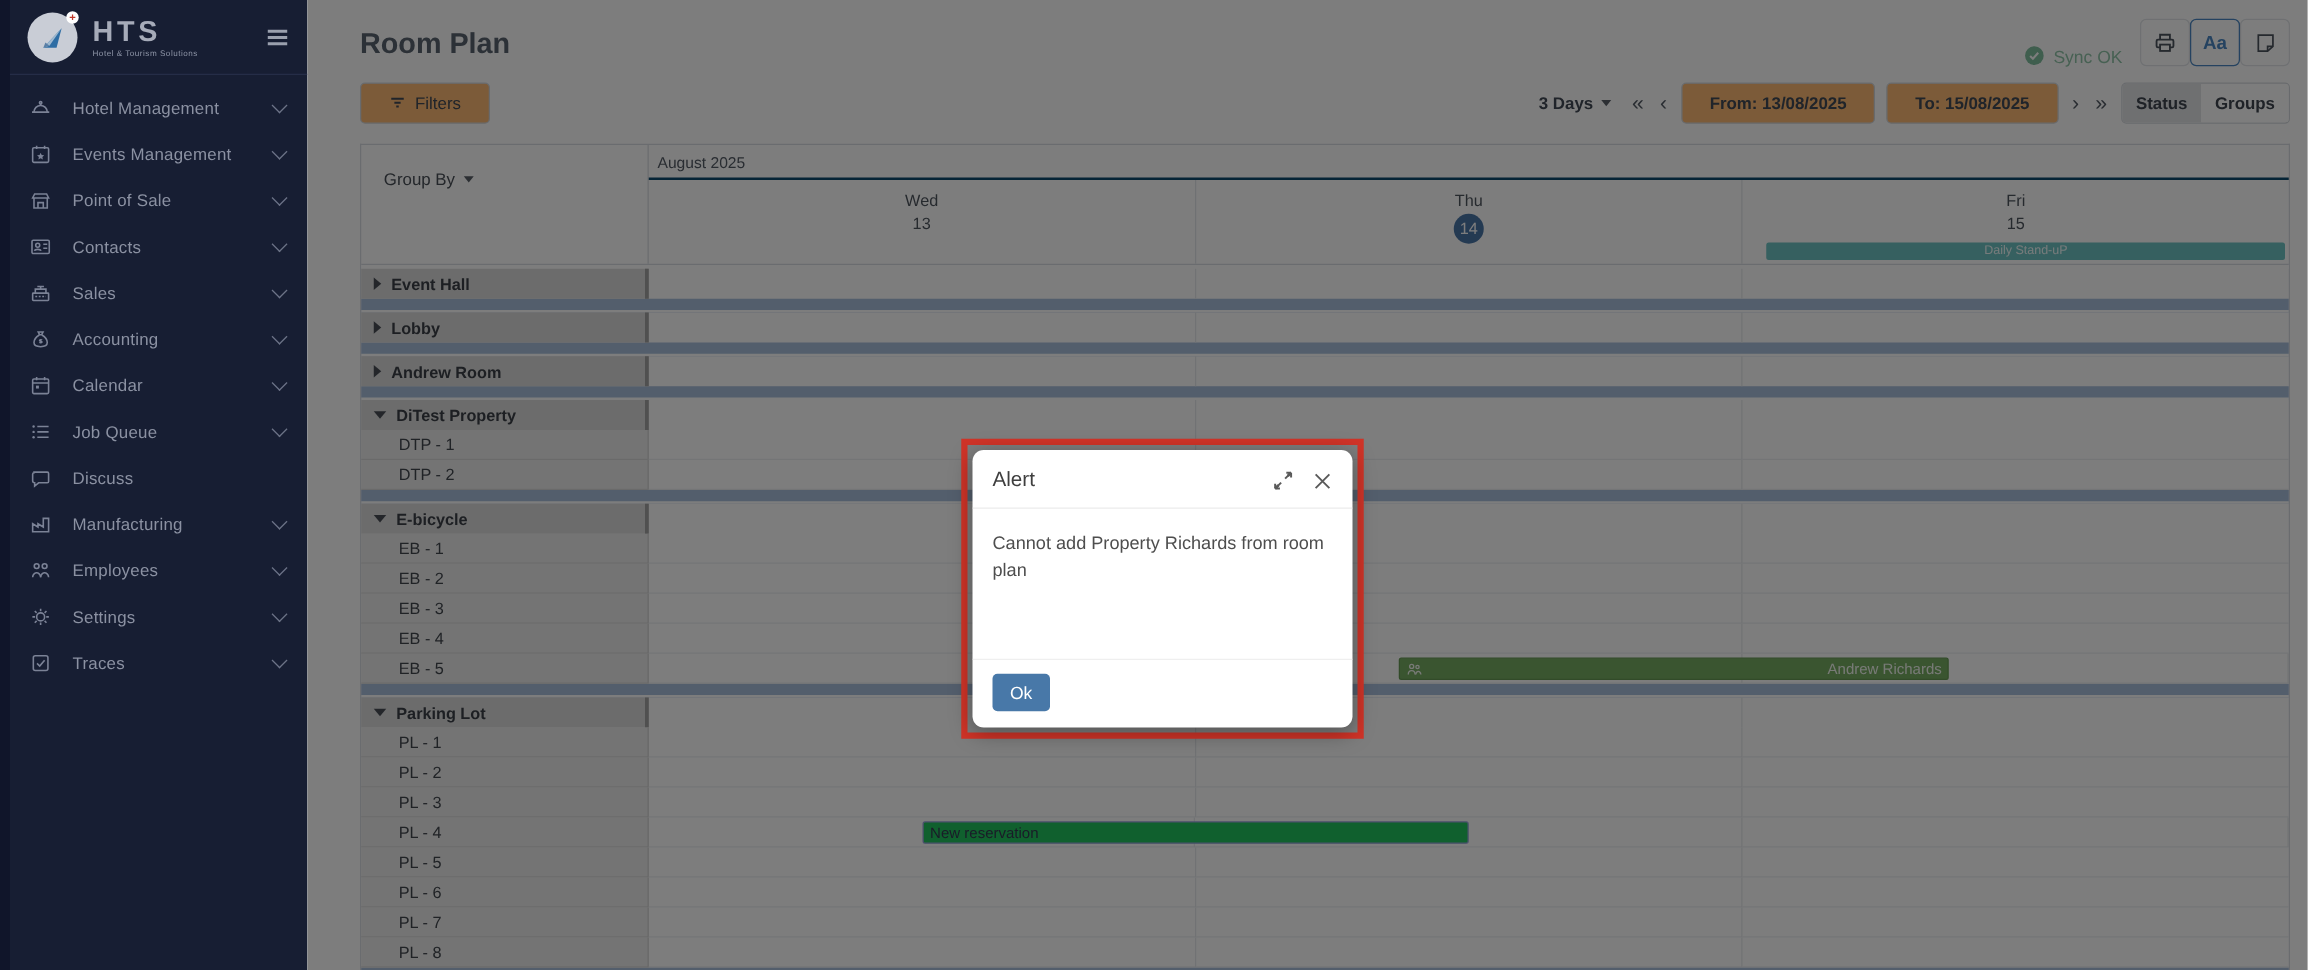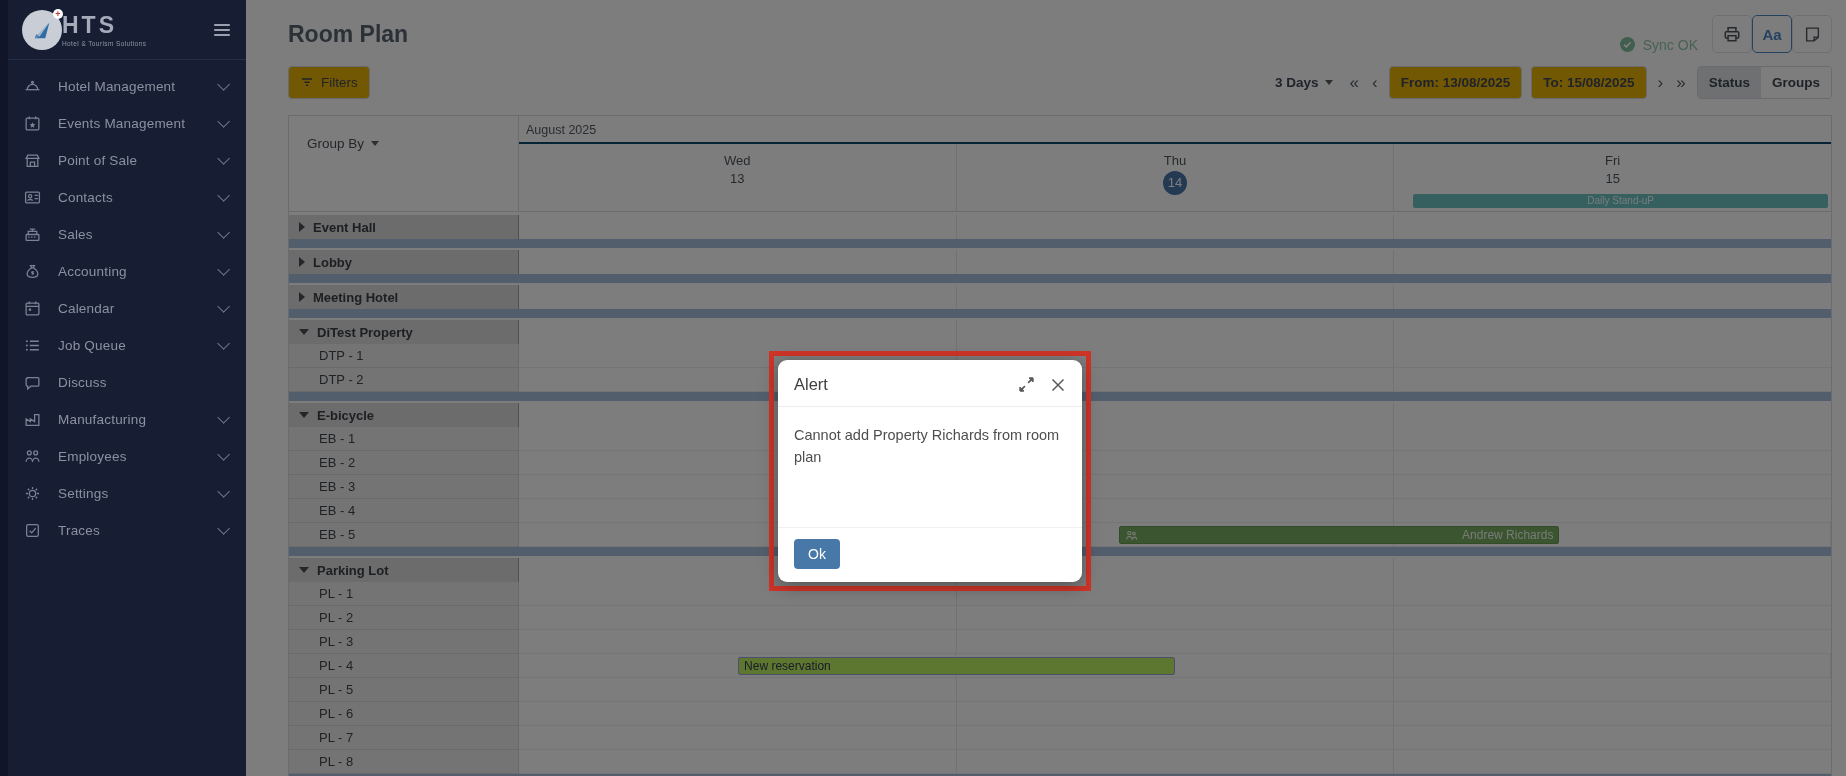--- a/index.html
+++ b/index.html
@@ -6,42 +6,42 @@
   html,body { width:1846px; height:776px; overflow:hidden; }
   body { font-family:"Liberation Sans", sans-serif; background:#fff; }
   .app { display:flex; width:1846px; height:776px; }
 
   
   .sidebar { position:relative; width:246px; height:776px; background:#171e33; flex:0 0 246px; }
   .sidebar-edge { position:absolute; left:0; top:0; width:8px; height:776px; background:#10152a; }
   .side-top { display:flex; align-items:center; height:60px; padding:0 14px 0 22px; border-bottom:1px solid #252d47; }
   .logo-circle { position:relative; width:40px; height:40px; border-radius:50%; background:#c9cdd6; display:flex; align-items:center; justify-content:center; }
   .logo-plus { position:absolute; right:-1px; top:-1px; width:10px; height:10px; border-radius:50%; background:#fff; color:#c0392b; font-size:9px; line-height:10px; text-align:center; font-weight:bold; }
-  .logo-text { margin-left:0; }
+  .logo-text { margin-left:12px; }
   .logo-name { font-size:23px; font-weight:bold; letter-spacing:3px; color:#a6abb9; }
   .logo-tag { font-size:6.5px; color:#8f96a8; letter-spacing:.4px; margin-top:1px; }
   .hamburger { margin-left:auto; color:#9aa0ae; display:flex; }
   .side-menu { padding-top:8px; }
   .side-item { display:flex; align-items:center; height:37px; padding:0 20px 0 24px; cursor:pointer; }
   .s-icon { width:34px; color:#7b8296; display:flex; align-items:center; }
   .s-label { font-size:13.5px; color:#8b91a2; letter-spacing:.2px; }
   .chev { margin-left:auto; width:9px; height:9px; border-right:1.6px solid #6d7488; border-bottom:1.6px solid #6d7488; transform:rotate(45deg) translateY(-3px); }
 
   
   .content { position:relative; flex:1; background:#fff; height:776px; }
   .content-inner { padding:12px 14px 0 42px; }
   .page-head { display:flex; align-items:center; height:44px; }
   .page-title { font-size:23px; font-weight:600; color:#5a6470; }
   .head-right { margin-left:auto; display:flex; align-items:flex-end; }
   .sync { display:flex; align-items:center; gap:7px; font-size:14px; color:#92c6aa; margin-right:14px; }
   .icon-btn { width:40px; height:38px; border:1px solid #e2e5e9; border-radius:5px; background:#fff; display:flex; align-items:center; justify-content:center; color:#4d545e; cursor:pointer; }
   .icon-btn.aa { border:1px solid #4c88c4; color:#4c88c4; font-weight:bold; font-size:15px; }
 
   .toolbar { display:flex; align-items:center; height:52px; }
-  .btn { display:inline-flex; align-items:center; gap:7px; border:1px solid #d5d9de; background:#eab308; border-radius:4px; font-size:13.5px; color:#424a56; padding:8px 11px; cursor:pointer; }
+  .btn { display:inline-flex; align-items:center; gap:7px; border:1px solid #d5d9de; background:#fdba74; border-radius:4px; font-size:13.5px; color:#424a56; padding:8px 22px; cursor:pointer; }
   .tb-right { margin-left:auto; display:flex; align-items:center; gap:9px; }
   .range { display:flex; align-items:center; gap:6px; font-size:13.5px; font-weight:bold; color:#424a56; cursor:pointer; margin-right:6px; }
   .caret-d { width:0; height:0; border-left:4.5px solid transparent; border-right:4.5px solid transparent; border-top:5px solid #5a6068; }
   .nav-ch { font-size:17px; color:#555c66; cursor:pointer; padding:0 2px; line-height:1; }
   .seg-group { display:flex; border:1px solid #d5d9de; border-radius:4px; overflow:hidden; }
   .seg { font-size:13.5px; font-weight:bold; color:#3f4650; padding:8px 11px; background:#fff; cursor:pointer; }
   .seg.active { background:#e2e4e7; }
 
   
   .plan { margin-top:7px; width:1544px; border:1px solid #d9dde2; border-bottom:none; }
@@ -53,32 +53,32 @@
   .day-row { display:flex; height:67px; }
   .day-cell { position:relative; flex:1; border-right:1px solid #e3e6ea; text-align:center; padding-top:9px; }
   .day-cell:last-child { border-right:none; }
   .day-name { font-size:13px; color:#4f565f; }
   .day-num { font-size:13px; color:#4f565f; margin-top:3px; display:inline-block; min-width:24px; }
   .day-num.today { background:#4a76a8; color:#fff; border-radius:50%; width:24px; height:24px; line-height:24px; }
   .standup { position:absolute; left:19px; right:3px; bottom:3px; height:14px; border-radius:2px; font-size:10px; color:#f2fbfb; line-height:14px; text-align:center; overflow:hidden; cursor:pointer; }
 
   .plan-body { border-top:3px solid #fff; }
   .g-row, .r-row { display:flex; height:24px; }
-  .g-label { width:230px; flex:0 0 230px; background:#dcdcdc; border-right:1px solid #a3a3a3; display:flex; align-items:center; padding-left:10px; gap:8px; font-size:13px; font-weight:bold; color:#3c4148; cursor:pointer; }
+  .g-label { width:230px; flex:0 0 230px; background:#dcdcdc; border-right:3px solid #a3a3a3; display:flex; align-items:center; padding-left:10px; gap:8px; font-size:13px; font-weight:bold; color:#3c4148; cursor:pointer; }
   .r-label { width:230px; flex:0 0 230px; background:#ececec; border-right:1px solid #d4d4d4; border-bottom:1px solid #d9d9d9; display:flex; align-items:center; padding-left:30px; font-size:13px; color:#43484f; }
   .caret-down { width:0; height:0; border-left:5px solid transparent; border-right:5px solid transparent; border-top:6px solid #4a4f57; }
   .caret-right { width:0; height:0; border-top:5px solid transparent; border-bottom:5px solid transparent; border-left:6px solid #4a4f57; }
   .g-timeline, .r-timeline { flex:1; display:flex; position:relative; }
   .tcol { flex:1; border-right:1px solid #e6e9ec; }
   .tcol:last-child { border-right:none; }
   .r-timeline .tcol { border-bottom:1px solid #eceef1; }
   .band { height:11px; background:#a9c0dd; border-bottom:2px solid #fff; }
   .bar { position:absolute; top:3px; height:18px; border-radius:2px; display:flex; align-items:center; gap:4px; font-size:12px; padding:0 5px; overflow:hidden; white-space:nowrap; cursor:pointer;justify-content:space-between; }
   .bar-guest { background:#77ad63; border:1px solid #679a54; color:#f4f9f1; }
-  .bar-draft { background:#bef264; border:1px solid #99a2dd; color:#343a52; }
+  .bar-draft { background:#22c55e; border:1px solid #99a2dd; color:#343a52; }
 
   
   .dim { position:absolute; inset:0; background:rgba(0,0,0,0.51); z-index:40; }
   .annotation { position:absolute; left:523px; top:351px; width:322px; height:240px; border:5px solid #d03428; z-index:50; }
   .modal { position:absolute; inset:4px; background:#fff; border-radius:9px; box-shadow:0 4px 18px rgba(0,0,0,.35); display:flex; flex-direction:column; overflow:hidden; }
   .modal-head { display:flex; align-items:center; padding:15px 16px 12px 16px; border-bottom:1px solid #ececec; }
   .modal-title { font-size:16.5px; color:#3f3f3f; }
   .modal-icons { margin-left:auto; display:flex; align-items:center; gap:15px; color:#5a5a5a; }
   .modal-icons span { cursor:pointer; display:flex; }
   .modal-body { flex:1; padding:17px 16px; font-size:14.5px; color:#4e4e4e; line-height:1.55; }
@@ -355,21 +355,21 @@
               <div class="g-timeline">
                 <div class="tcol"></div>
                 <div class="tcol"></div>
                 <div class="tcol"></div>
               </div>
             </div>
             <div class="band"></div>
             <div class="g-row">
               <div class="g-label">
                 <span class="caret-right"></span>
-                <span>Meeting Hotel</span>
+                <span>Andrew Room</span>
               </div>
               <div class="g-timeline">
                 <div class="tcol"></div>
                 <div class="tcol"></div>
                 <div class="tcol"></div>
               </div>
             </div>
             <div class="band"></div>
             <div class="g-row">
               <div class="g-label">

